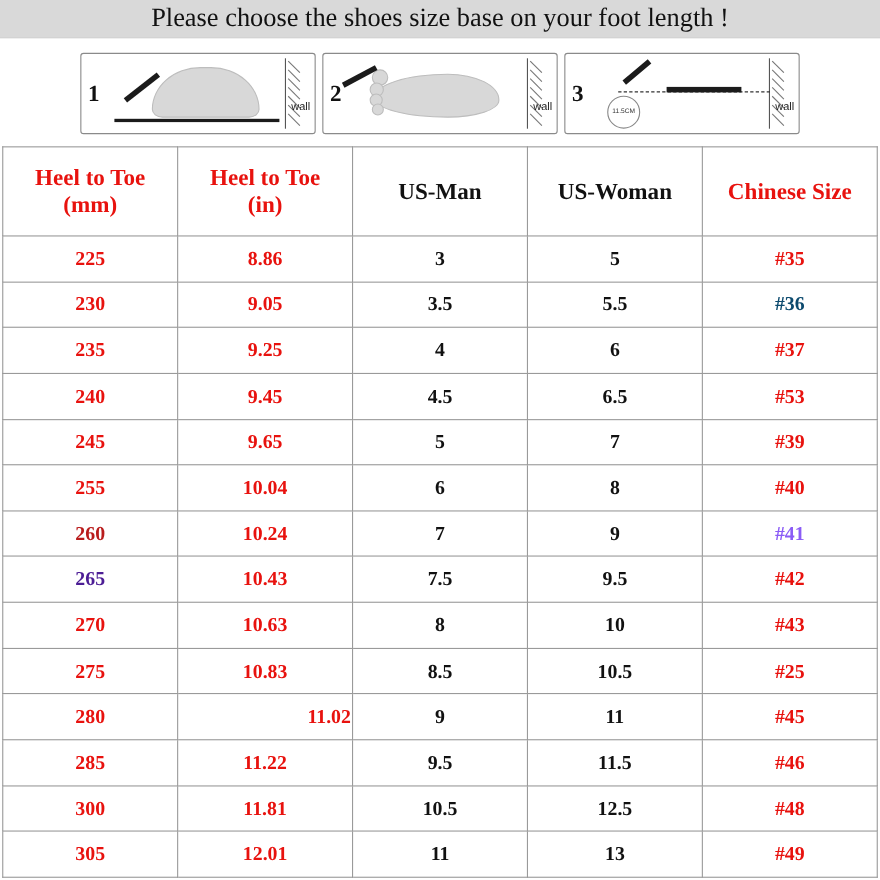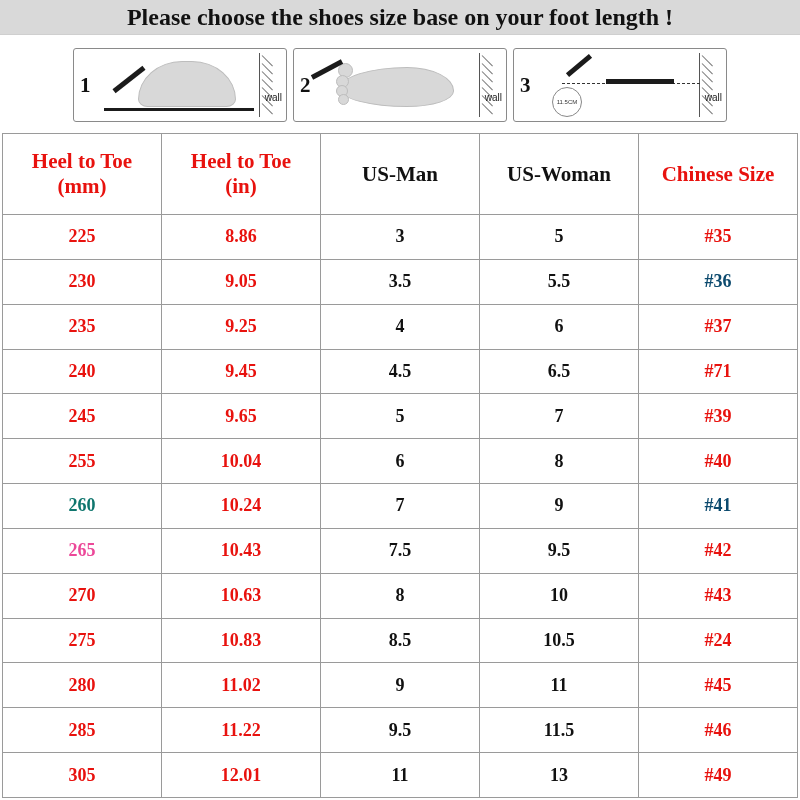--- a/index.html
+++ b/index.html
@@ -30,21 +30,20 @@
     justify-content: center;
     border-bottom: 1px solid #cfcfcf;
     flex: 0 0 auto;
   }
   .header-title {
     font-family: "Liberation Serif", serif;
     font-size: 24px;
     color: #111111;
     white-space: nowrap;
     letter-spacing: 0px;
-    font-weight: bold;
   }
   
   .diagram-strip {
     height: 92px;
     display: flex;
     align-items: center;
     justify-content: center;
     gap: 6px;
     padding: 4px 0 2px 0;
     background: #ffffff;
@@ -274,79 +273,86 @@
             <td style="color: rgb(232, 18, 14);">9.25</td>
             <td style="color: rgb(17, 17, 17);">4</td>
             <td style="color: rgb(17, 17, 17);">6</td>
             <td style="color: rgb(232, 18, 14);">#37</td>
           </tr>
           <tr>
             <td style="color: rgb(232, 18, 14);">240</td>
             <td style="color: rgb(232, 18, 14);">9.45</td>
             <td style="color: rgb(17, 17, 17);">4.5</td>
             <td style="color: rgb(17, 17, 17);">6.5</td>
-            <td style="color: rgb(232, 18, 14);">#71</td>
+            <td style="color: rgb(232, 18, 14);">#53</td>
           </tr>
           <tr>
             <td style="color: rgb(232, 18, 14);">245</td>
             <td style="color: rgb(232, 18, 14);">9.65</td>
             <td style="color: rgb(17, 17, 17);">5</td>
             <td style="color: rgb(17, 17, 17);">7</td>
             <td style="color: rgb(232, 18, 14);">#39</td>
           </tr>
           <tr>
             <td style="color: rgb(232, 18, 14);">255</td>
             <td style="color: rgb(232, 18, 14);">10.04</td>
             <td style="color: rgb(17, 17, 17);">6</td>
             <td style="color: rgb(17, 17, 17);">8</td>
             <td style="color: rgb(232, 18, 14);">#40</td>
           </tr>
           <tr>
-            <td style="color: #0f766e;">260</td>
+            <td style="color: #b91c1c;">260</td>
             <td style="color: rgb(232, 18, 14);">10.24</td>
             <td style="color: rgb(17, 17, 17);">7</td>
             <td style="color: rgb(17, 17, 17);">9</td>
-            <td style="color: #0c4a6e;">#41</td>
-          </tr>
-          <tr>
-            <td style="color: #ec4899;">265</td>
+            <td style="color: #8b5cf6;">#41</td>
+          </tr>
+          <tr>
+            <td style="color: #4c1d95;">265</td>
             <td style="color: rgb(232, 18, 14);">10.43</td>
             <td style="color: rgb(17, 17, 17);">7.5</td>
             <td style="color: rgb(17, 17, 17);">9.5</td>
             <td style="color: rgb(232, 18, 14);">#42</td>
           </tr>
           <tr>
             <td style="color: rgb(232, 18, 14);">270</td>
             <td style="color: rgb(232, 18, 14);">10.63</td>
             <td style="color: rgb(17, 17, 17);">8</td>
             <td style="color: rgb(17, 17, 17);">10</td>
             <td style="color: rgb(232, 18, 14);">#43</td>
           </tr>
           <tr>
             <td style="color: rgb(232, 18, 14);">275</td>
             <td style="color: rgb(232, 18, 14);">10.83</td>
             <td style="color: rgb(17, 17, 17);">8.5</td>
             <td style="color: rgb(17, 17, 17);">10.5</td>
-            <td style="color: rgb(232, 18, 14);">#24</td>
+            <td style="color: rgb(232, 18, 14);">#25</td>
           </tr>
           <tr>
             <td style="color: rgb(232, 18, 14);">280</td>
-            <td style="color: rgb(232, 18, 14);">11.02</td>
+            <td style="color: rgb(232, 18, 14); text-align: right;">11.02</td>
             <td style="color: rgb(17, 17, 17);">9</td>
             <td style="color: rgb(17, 17, 17);">11</td>
             <td style="color: rgb(232, 18, 14);">#45</td>
           </tr>
           <tr>
             <td style="color: rgb(232, 18, 14);">285</td>
             <td style="color: rgb(232, 18, 14);">11.22</td>
             <td style="color: rgb(17, 17, 17);">9.5</td>
             <td style="color: rgb(17, 17, 17);">11.5</td>
             <td style="color: rgb(232, 18, 14);">#46</td>
           </tr>
           <tr>
+            <td style="color: rgb(232, 18, 14);">300</td>
+            <td style="color: rgb(232, 18, 14);">11.81</td>
+            <td style="color: rgb(17, 17, 17);">10.5</td>
+            <td style="color: rgb(17, 17, 17);">12.5</td>
+            <td style="color: rgb(232, 18, 14);">#48</td>
+          </tr>
+          <tr>
             <td style="color: rgb(232, 18, 14);">305</td>
             <td style="color: rgb(232, 18, 14);">12.01</td>
             <td style="color: rgb(17, 17, 17);">11</td>
             <td style="color: rgb(17, 17, 17);">13</td>
             <td style="color: rgb(232, 18, 14);">#49</td>
           </tr>
         </tbody>
     </table>
   </div>
 

